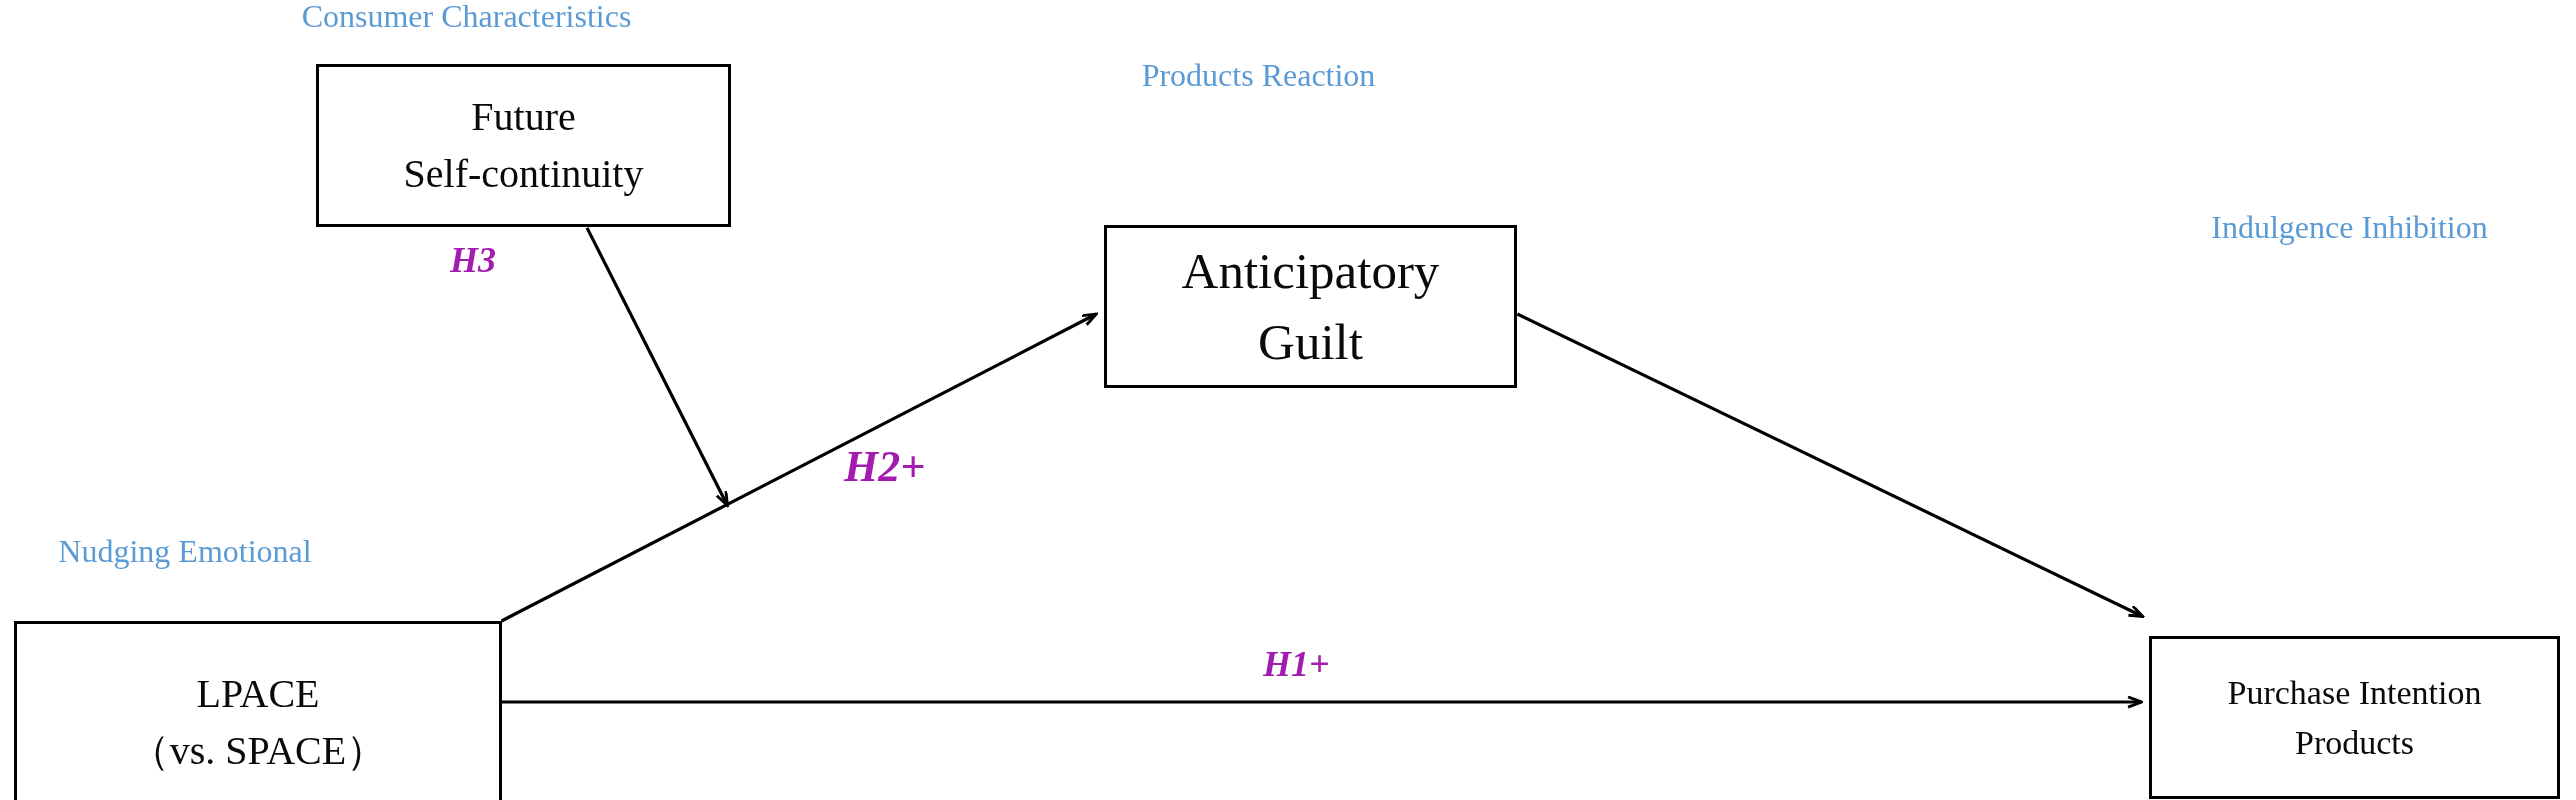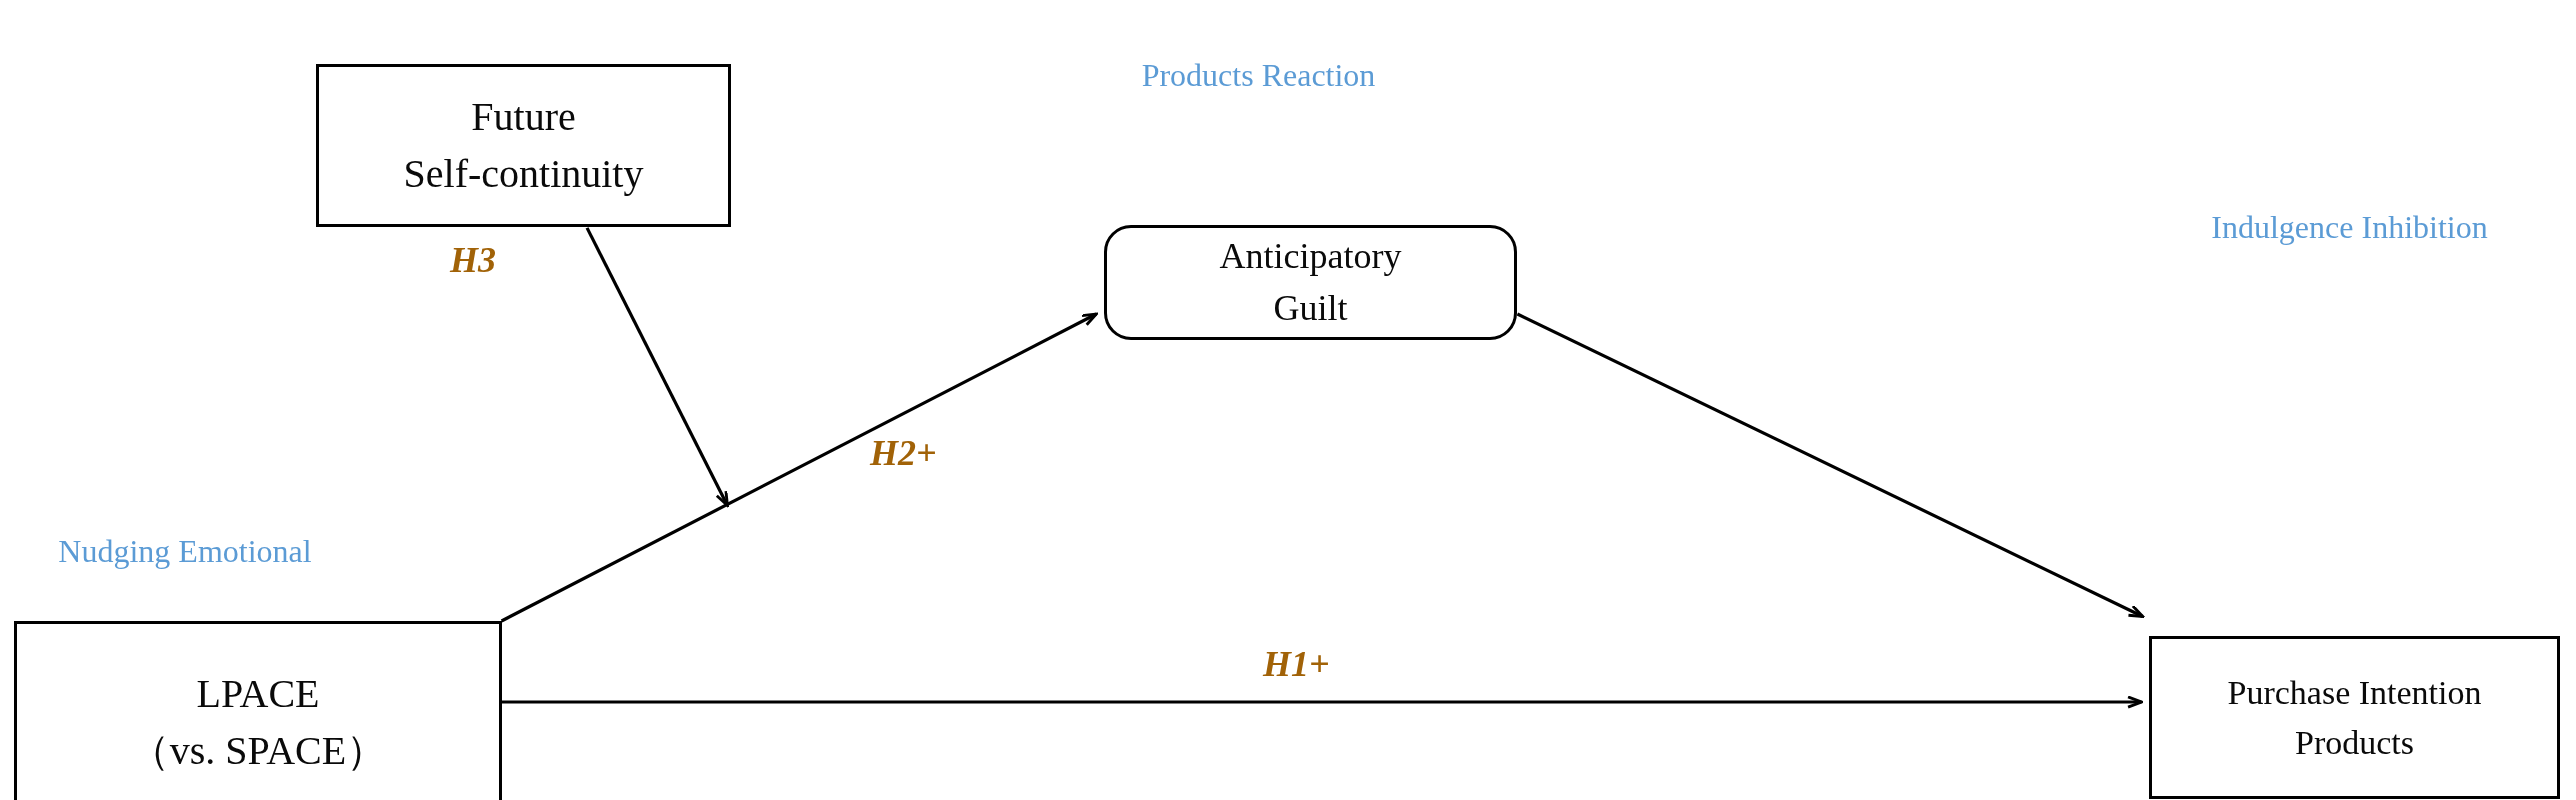--- a/index.html
+++ b/index.html
@@ -46,43 +46,43 @@
   .group-label {
     position: absolute;
     color: #5B9BD5;
     font-family: "Liberation Serif", "DejaVu Serif", serif;
     white-space: nowrap;
     text-align: center;
     line-height: 1;
   }
   .hyp-label {
     position: absolute;
-    color: #a16207;
+    color: #a21caf;
     font-family: "Liberation Serif", "DejaVu Serif", serif;
     font-weight: bold;
     font-style: italic;
     white-space: nowrap;
     line-height: 1;
   }
 
   
   #node-fsc    { left: 316px;  top: 64px; width: 415px; height: 163px; font-size: 40px; }
-  #node-guilt  { left: 1104px; top: 225px; width: 413px; height: 115px; font-size: 36px; border-radius: 27px; }
+  #node-guilt  { left: 1104px; top: 225px; width: 413px; height: 163px; font-size: 51px; }
   #node-lpace  { left: 14px;   top: 621px; width: 488px; height: 204px; font-size: 40px; }
   #node-intent { left: 2149px; top: 621px; width: 411px; height: 163px; font-size: 34px; margin-top: 15px; }
 
   
   #label-consumer  { left: 288px;  top: 0px;   width: 357px; font-size: 32px; }
   #label-emotional { left: 1080px; top: 59px;  width: 357px; font-size: 32px; }
   #label-nudging   { left: 16px;   top: 535px; width: 338px; font-size: 32px; }
   #label-indulge   { left: 2112px; top: 211px; width: 475px; font-size: 32px; }
 
   
   #label-h3  { left: 450px;  top: 242px; font-size: 36px; }
-  #label-h2  { left: 844px; top: 435px; font-size: 36px; margin-left: 26px; }
+  #label-h2  { left: 844px; top: 445px; font-size: 44px; }
   #label-h1  { left: 1263px; top: 646px; font-size: 36px; }
 </style>
 </head>
 <body>
 
 <div id="canvas">
 
   <svg id="edge-layer" viewBox="0 0 4037 1255">
     <defs>
       <marker id="arrow-open" markerWidth="26" markerHeight="26" refX="23" refY="9" orient="auto" markerUnits="userSpaceOnUse">
@@ -92,20 +92,21 @@
 
     <line x1="786" y1="1100" x2="3356" y2="1100" stroke="#000000" stroke-width="5" marker-end="url(#arrow-open)"></line>
 
     <line x1="786" y1="973" x2="1718" y2="492" stroke="#000000" stroke-width="5" marker-end="url(#arrow-open)"></line>
 
     <line x1="2378" y1="492" x2="3358" y2="966" stroke="#000000" stroke-width="5" marker-end="url(#arrow-open)"></line>
 
     <line x1="920" y1="357" x2="1140" y2="792" stroke="#000000" stroke-width="5" marker-end="url(#arrow-open)"></line>
   </svg>
 
+  <div class="group-label" id="label-consumer">Consumer Characteristics</div>
 
   <div class="group-label" id="label-emotional">Products Reaction</div>
 
   <div class="group-label" id="label-nudging">Nudging Emotional</div>
 
   <div class="group-label" id="label-indulge">Indulgence Inhibition</div>
 
   <div class="node" id="node-fsc">
     <span class="node-line">Future</span>
     <span class="node-line">Self-continuity</span>

